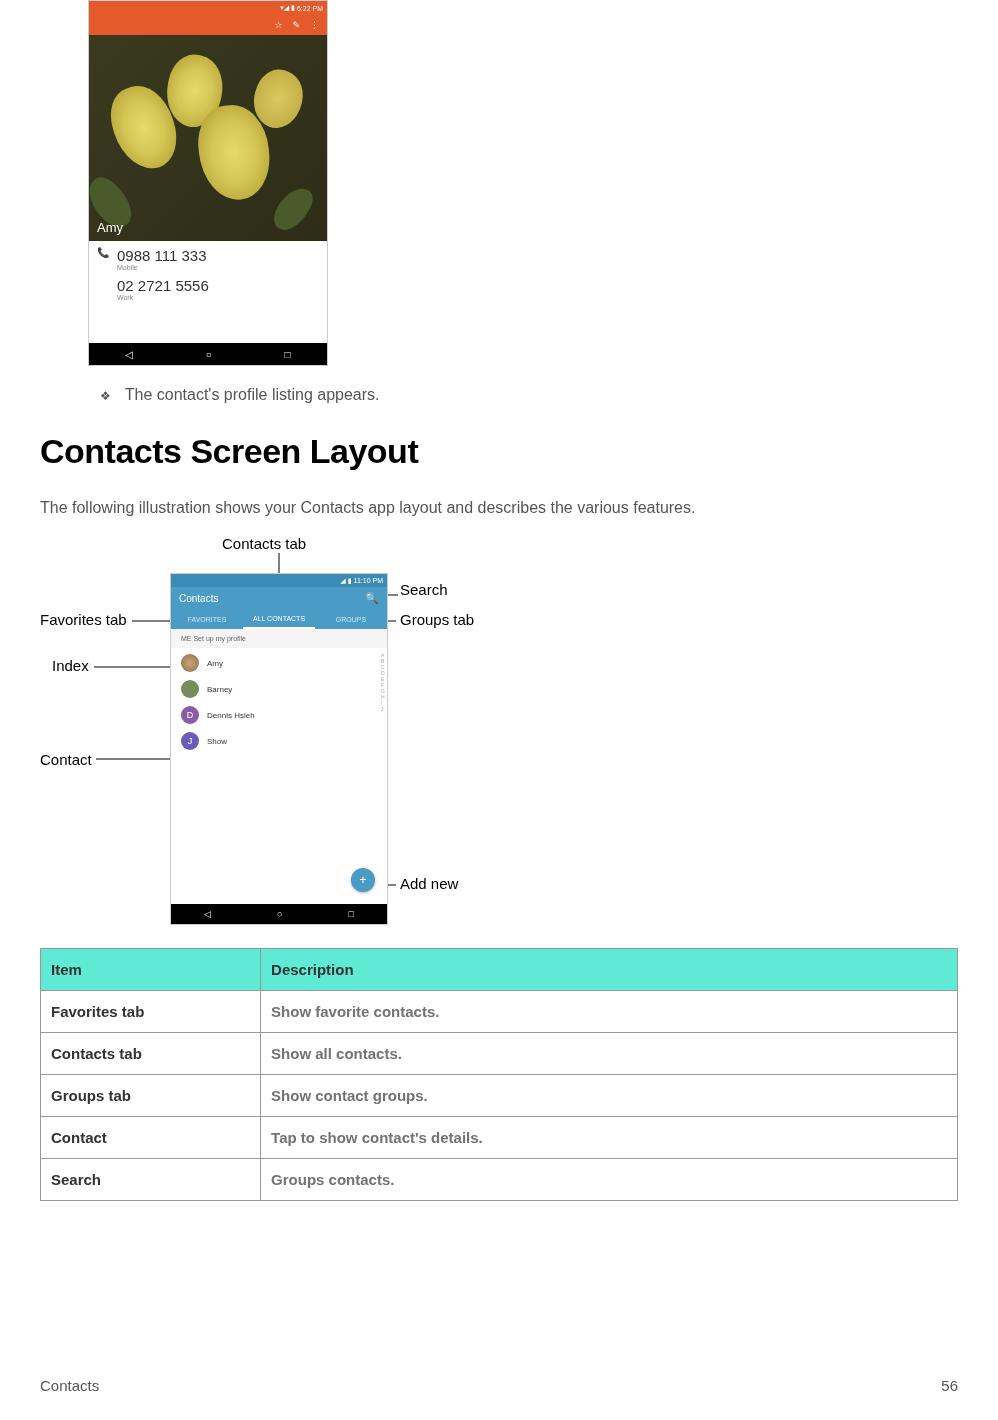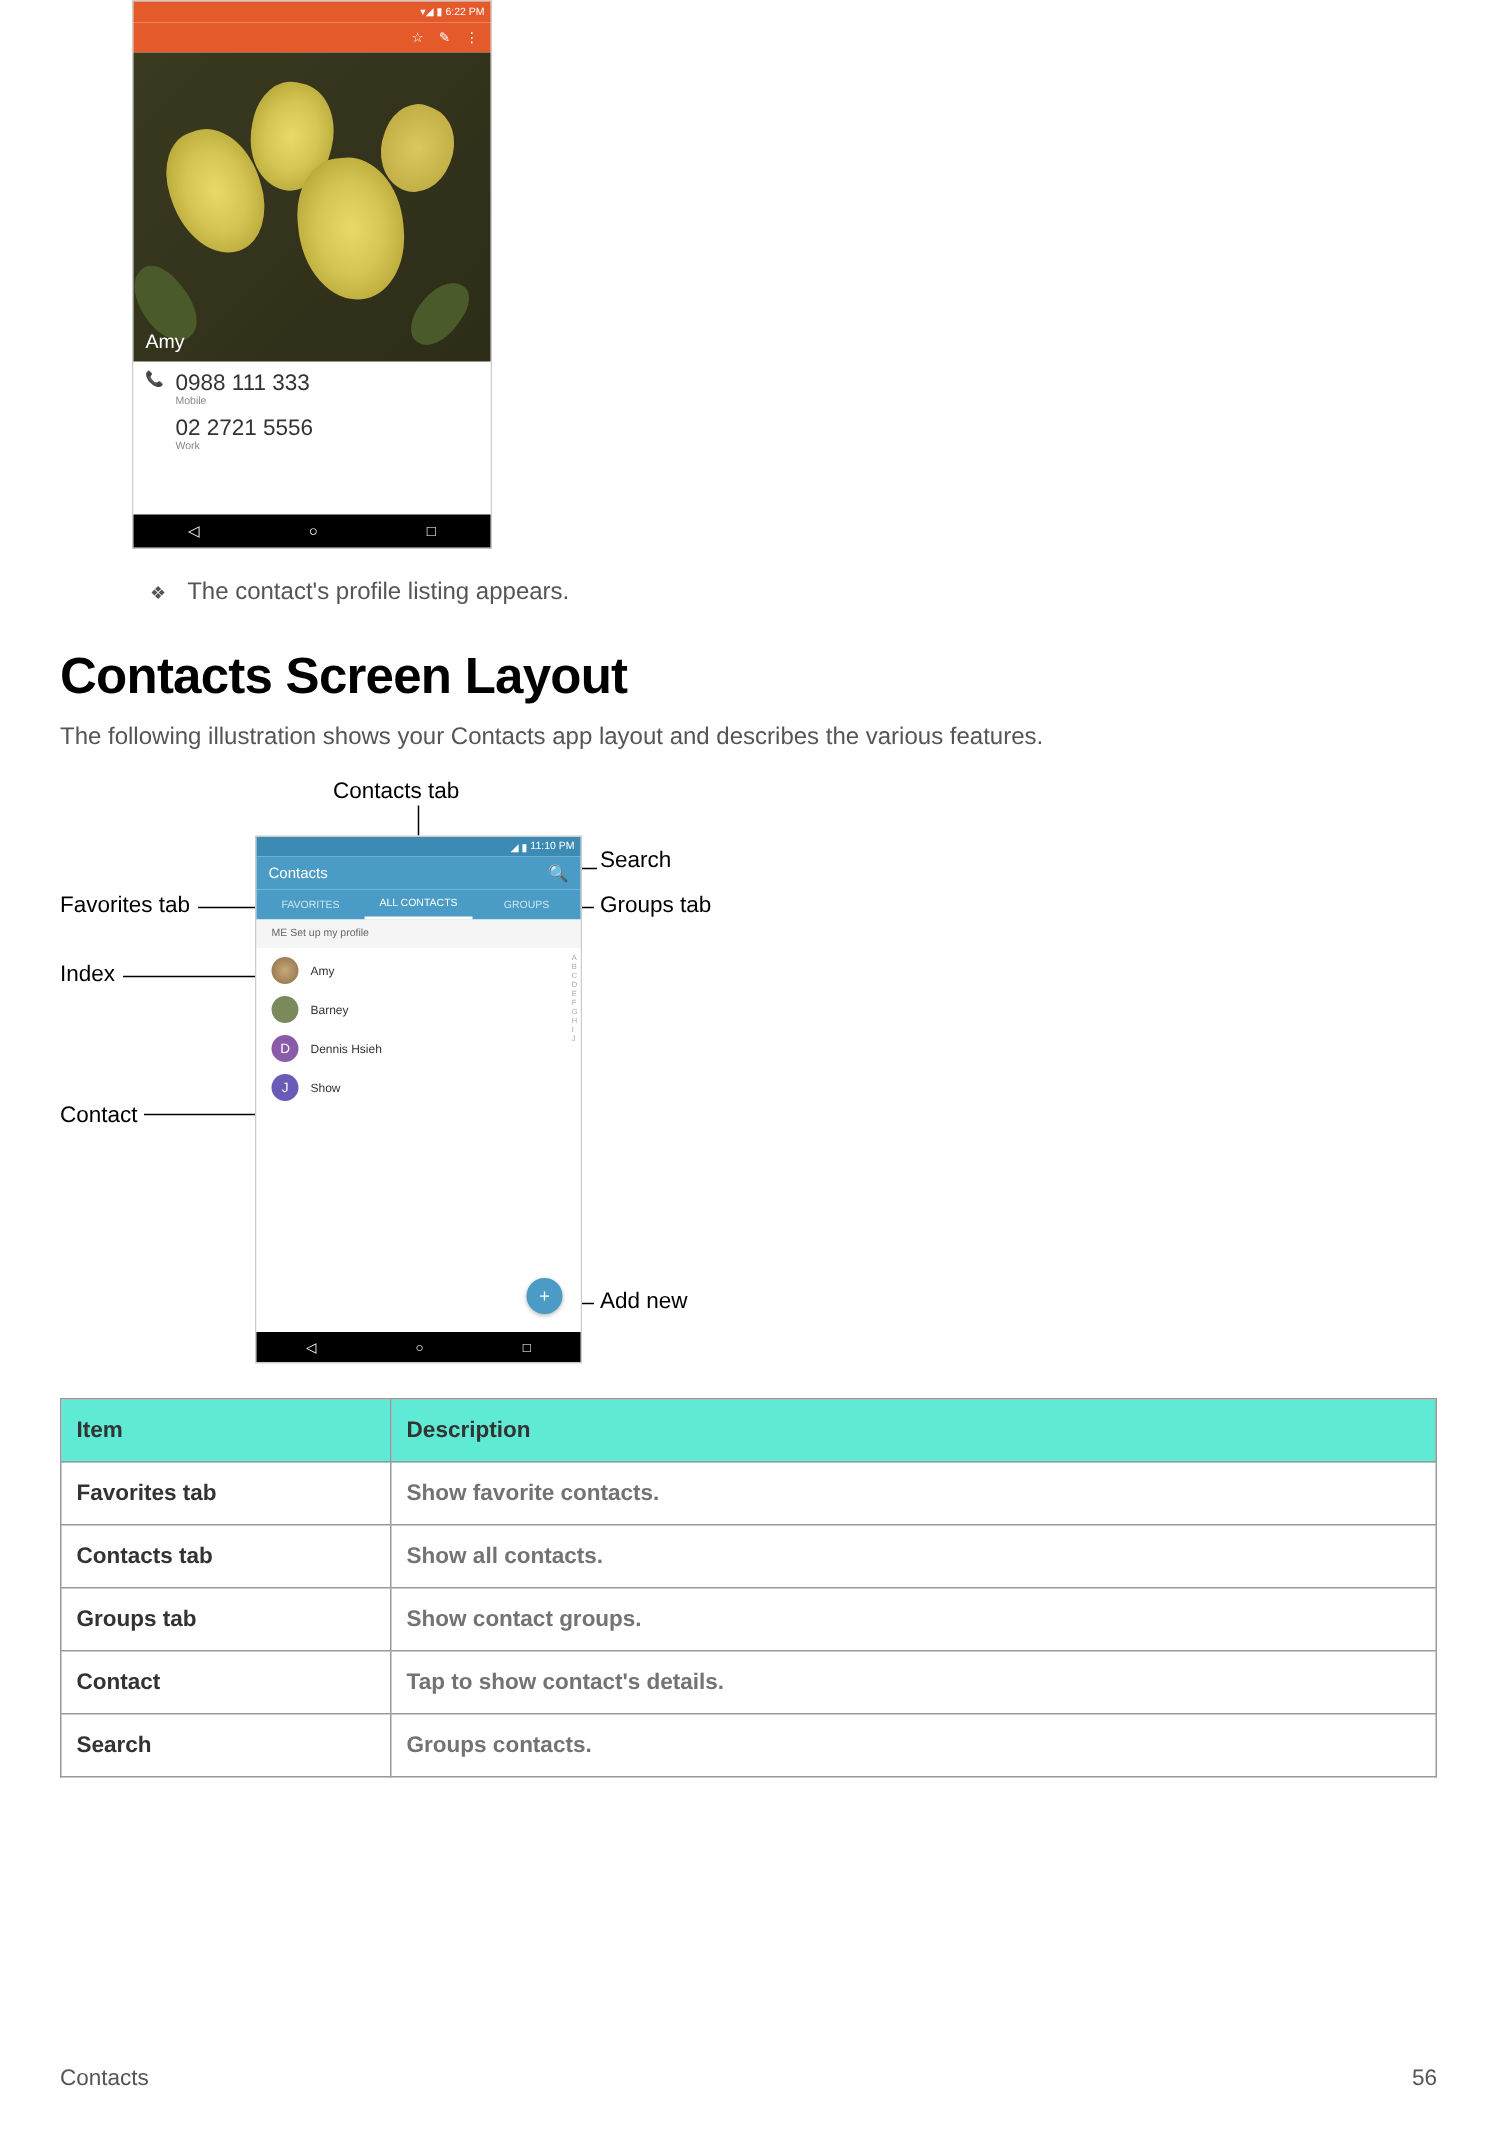--- a/index.html
+++ b/index.html
@@ -82,21 +82,21 @@
     h1.section {
       font-family: Arial, Helvetica, sans-serif;
       font-weight: 900;
       font-size: 34px;
       color: #000;
       margin-top: 28px;
       letter-spacing: -0.5px;
     }
     .intro {
       font-size: 16px; color: #555;
-      margin-top: 12px;
+      margin-top: 28px;
     }
 
     
     .figure {
       position: relative;
       width: 480px; height: 395px;
       margin: 18px 0 0 0;
     }
     .phone2 {
       position: absolute; left: 130px; top: 38px;
@@ -239,21 +239,21 @@
     <svg width="60" height="10" style="left:92px;top:6px;">
         <line class="line" x1="0" y1="4" x2="52" y2="4"></line>
       </svg>
   </div>
   <div class="callout" style="left:360px;top:76px;">
     <span>Groups tab</span>
     <svg width="40" height="10" style="left:-28px;top:6px;">
         <line class="line" x1="0" y1="4" x2="24" y2="4"></line>
       </svg>
   </div>
-  <div class="callout" style="left:0;top:122px;">
+  <div class="callout" style="left:12px;top:122px;">
     <span>Index</span>
     <svg width="100" height="10" style="left:42px;top:6px;">
         <line class="line" x1="0" y1="4" x2="96" y2="4"></line>
       </svg>
   </div>
   <div class="callout" style="left:0;top:216px;">
     <span>Contact</span>
     <svg width="200" height="110" style="left:56px;top:-94px;">
       <line class="line" x1="0" y1="102" x2="80" y2="102"></line>
       <rect class="line" x="80" y="0" width="110" height="104"></rect>

